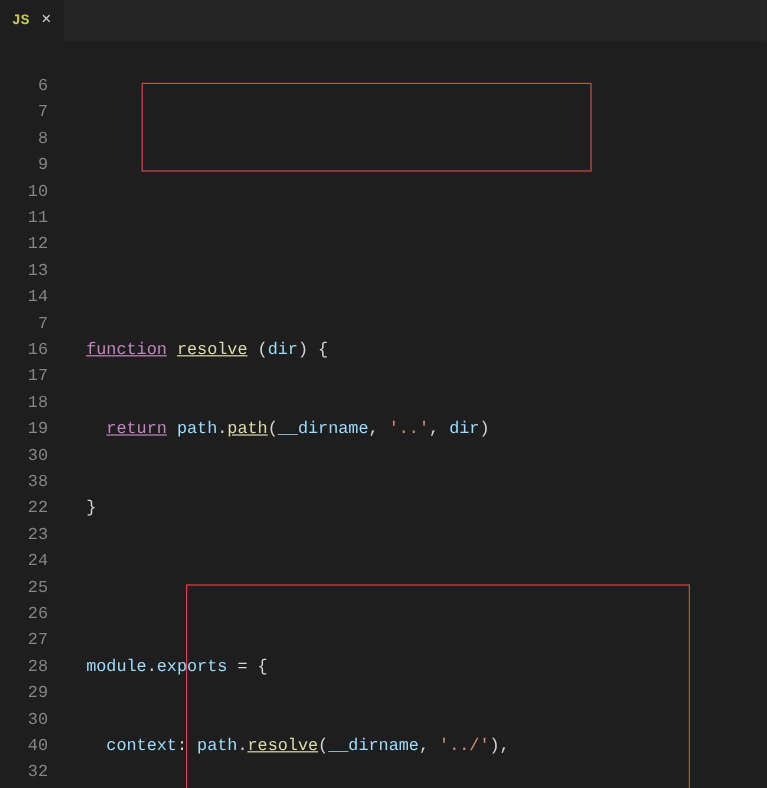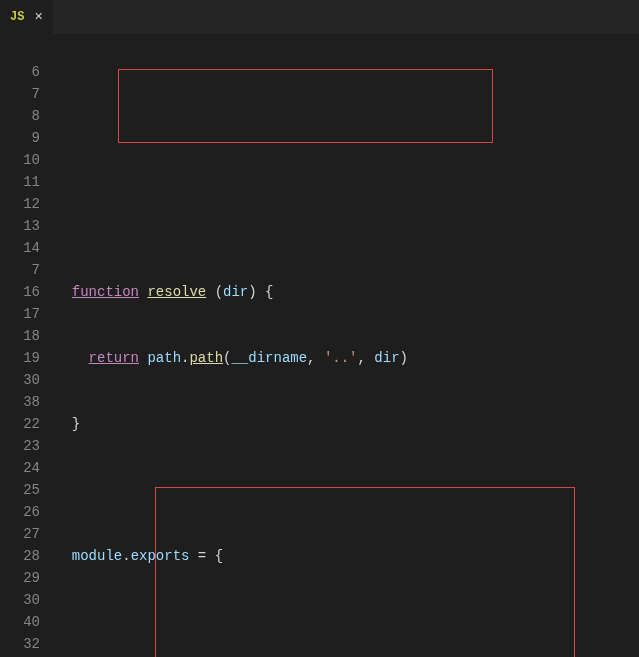--- a/index.html
+++ b/index.html
@@ -135,20 +135,21 @@
     <div class="highlight-box box1"></div>
     <div class="highlight-box box2"></div>
 
     <div class="line"></div>
     <div class="line"></div>
     <div class="line">  <span class="kw">function</span> <span class="fn">resolve</span> <span class="punct">(</span><span class="param">dir</span><span class="punct">) {</span></div>
     <div class="line">    <span class="kw">return</span> <span class="var">path</span><span class="punct">.</span><span class="fn">path</span><span class="punct">(</span><span class="var">__dirname</span><span class="punct">, </span><span class="str">'..'</span><span class="punct">, </span><span class="var">dir</span><span class="punct">)</span></div>
     <div class="line">  <span class="punct">}</span></div>
     <div class="line"></div>
     <div class="line">  <span class="var">module</span><span class="punct">.</span><span class="var">exports</span> <span class="op">=</span> <span class="punct">{</span></div>
+    <div class="line">    <span class="prop">context</span><span class="punct">: </span><span class="var">path</span><span class="punct">.</span><span class="fn">resolve</span><span class="punct">(</span><span class="var">__dirname</span><span class="punct">, </span><span class="str">'../'</span><span class="punct">),</span></div>
     
     
     
     
     
     
     
     
     
     

